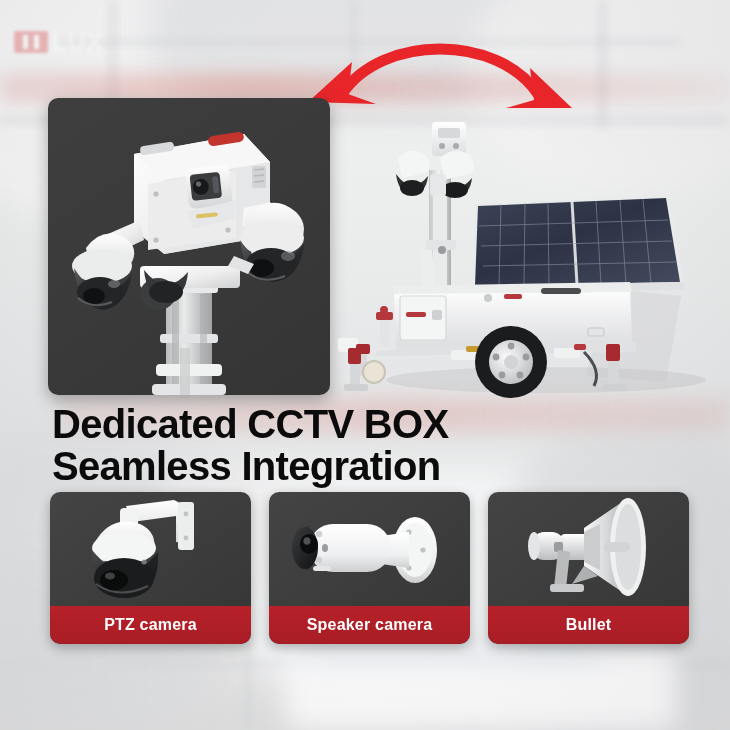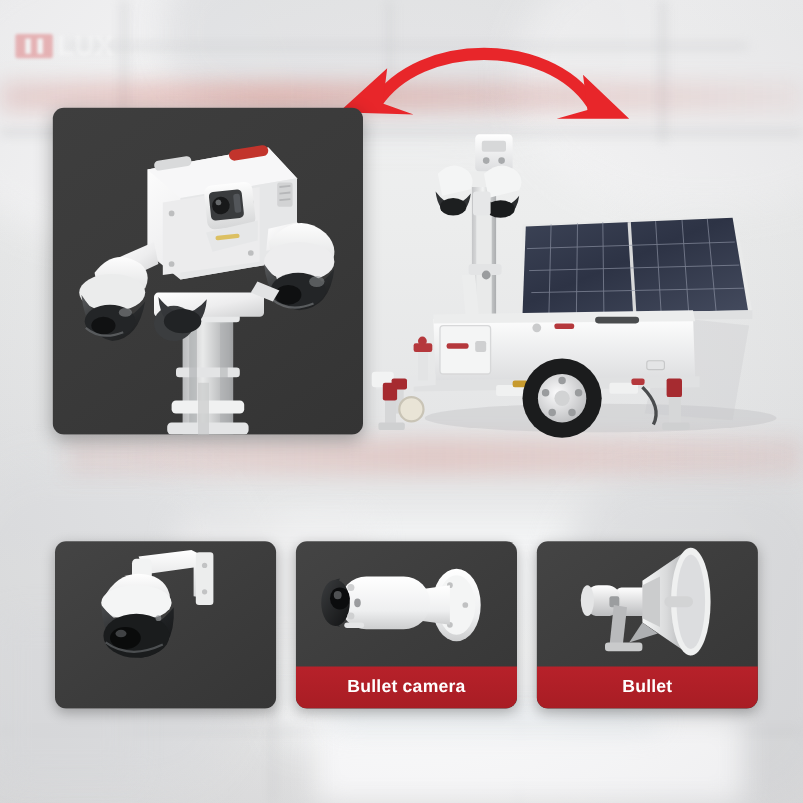--- a/index.html
+++ b/index.html
@@ -329,20 +329,24 @@
           <circle cx="190" cy="257" r="3.4"></circle>
         <circle cx="184" cy="275" r="3.4"></circle>
           <circle cx="166" cy="275" r="3.4"></circle>
         <circle cx="160" cy="257" r="3.4"></circle>
       </g>
 
       <path d="M248,252 q18,18 10,34" stroke="#4a4c4e" stroke-width="3" fill="none"></path>
     </svg>
   </div>
 
+  <div class="headline">
+    <span class="l1">Dedicated CCTV BOX</span>
+    <span class="l2">Seamless Integration</span>
+  </div>
 
   <div class="cards">
 
     <div class="card">
       <div class="card-art">
         <svg width="201" height="110" viewBox="0 0 201 110">
           <defs>
             <linearGradient id="pw" x1="0" y1="0" x2="0" y2="1">
               <stop offset="0" stop-color="#ffffff"></stop>
                 <stop offset="1" stop-color="#d4d5d6"></stop>
@@ -363,20 +367,23 @@
           <path d="M44,52 q16,-30 46,-20 q18,8 14,30 L50,70 Z" fill="url(#pw)"></path>
           <ellipse cx="74" cy="56" rx="32" ry="16" fill="#f4f5f5"></ellipse>
 
           <path d="M42,58 q34,42 66,2 q2,42 -30,46 q-34,-4 -36,-48 Z" fill="url(#pd)"></path>
           <ellipse cx="74" cy="86" rx="30" ry="20" fill="#1a1c1d"></ellipse>
           <ellipse cx="64" cy="88" rx="14" ry="10" fill="#0a0b0b"></ellipse>
           <ellipse cx="60" cy="84" rx="5" ry="3.4" fill="#5e6164" opacity=".65"></ellipse>
           <path d="M46,92 q22,16 52,2" stroke="#6e7174" stroke-width="2" fill="none" opacity=".6"></path>
           <circle cx="94" cy="70" r="2.6" fill="#8e9194" opacity=".7"></circle>
         </svg>
+      </div>
+      <div class="card-bar">
+        <span>PTZ camera</span>
       </div>
     </div>
 
     <div class="card">
       <div class="card-art">
         <svg width="201" height="110" viewBox="0 0 201 110">
           <defs>
             <linearGradient id="bw" x1="0" y1="0" x2="0" y2="1">
               <stop offset="0" stop-color="#ffffff"></stop>
                 <stop offset=".65" stop-color="#eeeff0"></stop>
@@ -402,21 +409,21 @@
           <ellipse cx="36" cy="56" rx="13" ry="21" fill="url(#bf)"></ellipse>
           <ellipse cx="40" cy="52" rx="9" ry="10" fill="#0b0c0d"></ellipse>
           <ellipse cx="38" cy="49" rx="3.6" ry="3.8" fill="#6c6f72" opacity=".7"></ellipse>
           <circle cx="50" cy="42" r="3.2" fill="#cfd0d1"></circle>
           <circle cx="50" cy="68" r="3.2" fill="#cfd0d1"></circle>
           <rect x="44" y="74" width="18" height="5" rx="2.5" fill="#e4e5e6"></rect>
           <ellipse cx="56" cy="56" rx="3" ry="4" fill="#43464a" opacity=".5"></ellipse>
         </svg>
       </div>
       <div class="card-bar">
-        <span>Bullet camera</span>
+        <span>Speaker camera</span>
       </div>
     </div>
 
     <div class="card">
       <div class="card-art">
         <svg width="201" height="110" viewBox="0 0 201 110">
           <defs>
             <linearGradient id="hg" x1="0" y1="0" x2="1" y2="0">
               <stop offset="0" stop-color="#f6f7f7"></stop>
                 <stop offset=".5" stop-color="#d9dadb"></stop>

